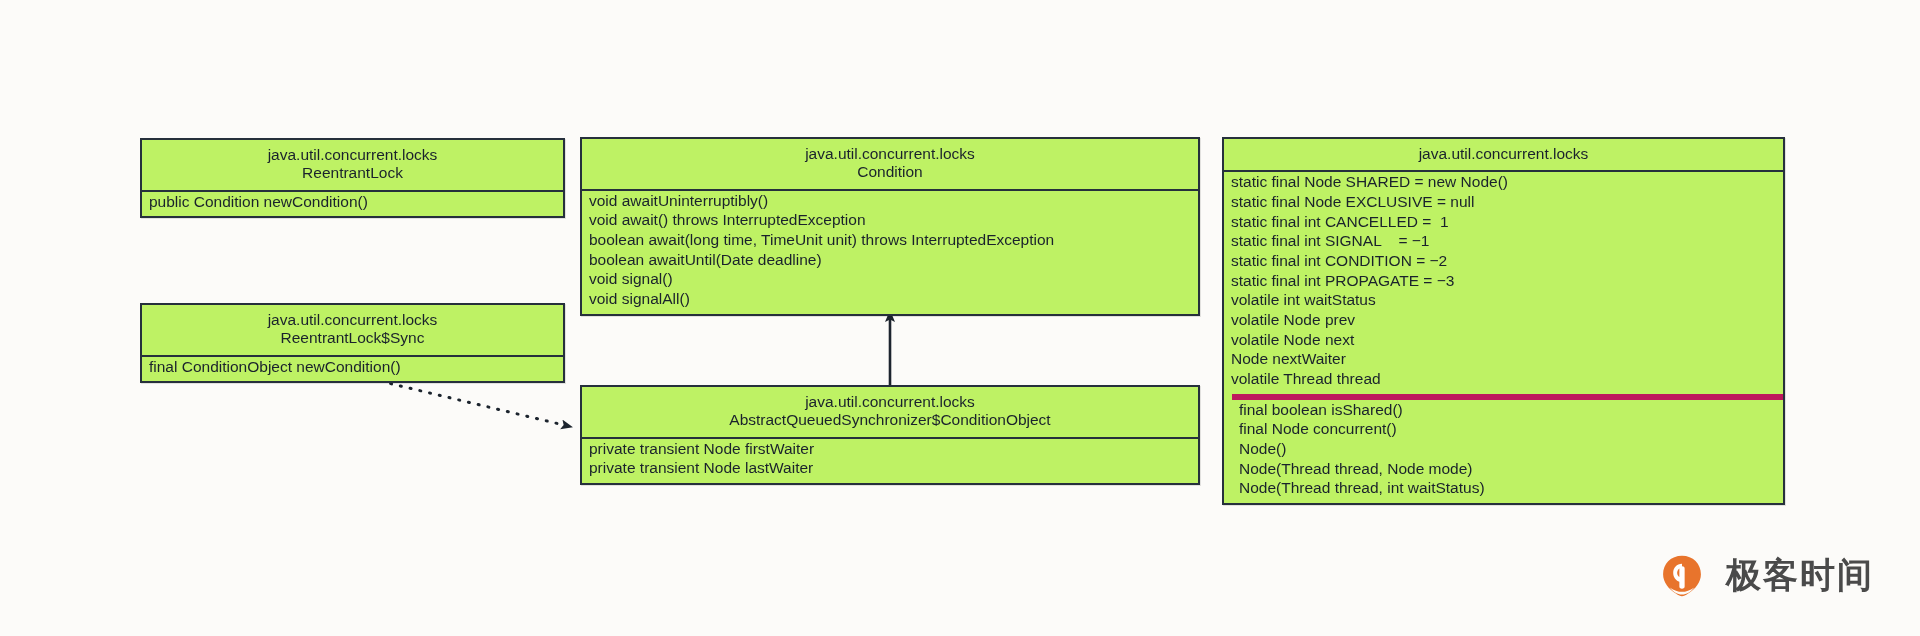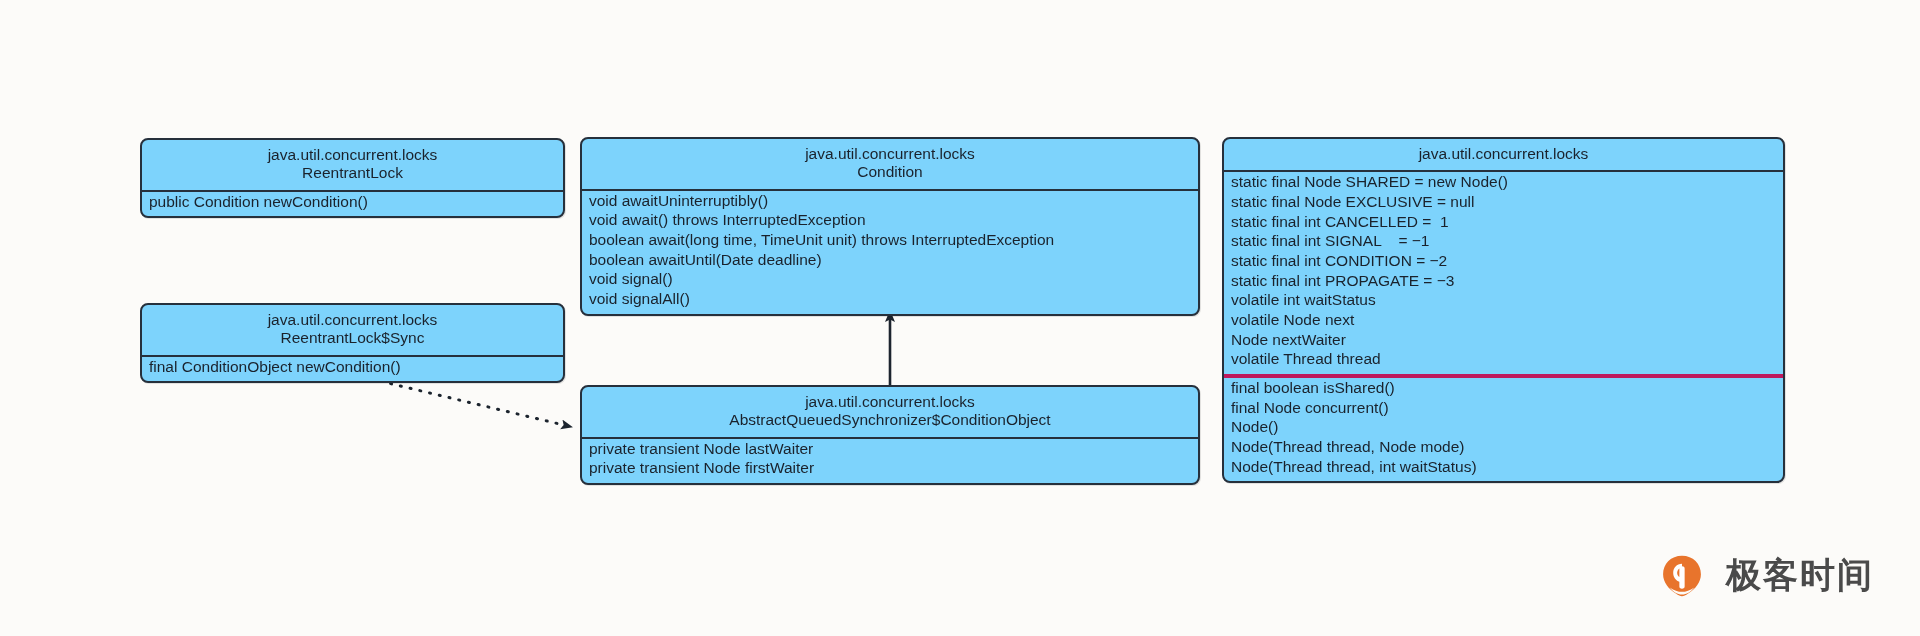--- a/index.html
+++ b/index.html
@@ -18,23 +18,23 @@
     position: absolute;
     left: 0; top: 0;
     width: 1920px;
     height: 636px;
   }
 
   
   .uml-box {
     position: absolute;
     box-sizing: border-box;
-    background: #7dd3fc;
+    background: #bef264;
     border: 2px solid #26303c;
-    border-radius: 8px;
+    border-radius: 0;
     box-shadow: 1px 1px 0 rgba(0,0,0,0.10);
   }
   .uml-header {
     box-sizing: border-box;
     text-align: center;
     padding: 6px 8px 7px 8px;
     border-bottom: 2px solid #26303c;
     line-height: 1.18;
   }
   .uml-pkg {
@@ -47,21 +47,22 @@
     display: block;
     font-size: 15.5px;
     color: #1a222c;
     white-space: nowrap;
   }
   .uml-compartment {
     box-sizing: border-box;
     padding: 0 0 5px 0;
   }
   .uml-compartment + .uml-compartment {
-    border-top: 4px solid #be185d;
+    border-top: 6px solid #be185d;
+    margin-left: 8px;
   }
   .uml-row {
     font-size: 15.5px;
     color: #1a222c;
     line-height: 1.27;
     padding: 0 7px;
     white-space: pre;
     overflow: hidden;
     text-overflow: clip;
   }
@@ -154,37 +155,38 @@
       <div class="uml-row">void signalAll()</div>
     </div>
   </div>
 
   <div class="uml-box" style="left:580px; top:385px; width:620px;">
     <div class="uml-header">
       <span class="uml-pkg">java.util.concurrent.locks</span>
       <span class="uml-cls">AbstractQueuedSynchronizer$ConditionObject</span>
     </div>
     <div class="uml-compartment">
+      <div class="uml-row">private transient Node firstWaiter</div>
       <div class="uml-row">private transient Node lastWaiter</div>
-      <div class="uml-row">private transient Node firstWaiter</div>
     </div>
   </div>
 
   <div class="uml-box" style="left:1222px; top:137px; width:563px;">
     <div class="uml-header">
       <span class="uml-pkg">java.util.concurrent.locks</span>
     </div>
     <div class="uml-compartment">
       <div class="uml-row">static final Node SHARED = new Node()</div>
       <div class="uml-row">static final Node EXCLUSIVE = null</div>
       <div class="uml-row">static final int CANCELLED =  1</div>
       <div class="uml-row">static final int SIGNAL    = −1</div>
       <div class="uml-row">static final int CONDITION = −2</div>
       <div class="uml-row">static final int PROPAGATE = −3</div>
       <div class="uml-row">volatile int waitStatus</div>
+      <div class="uml-row">volatile Node prev</div>
       <div class="uml-row">volatile Node next</div>
       <div class="uml-row">Node nextWaiter</div>
       <div class="uml-row">volatile Thread thread</div>
     </div>
     <div class="uml-compartment">
       <div class="uml-row">final boolean isShared()</div>
       <div class="uml-row">final Node concurrent()</div>
       <div class="uml-row">Node()</div>
       <div class="uml-row">Node(Thread thread, Node mode)</div>
       <div class="uml-row">Node(Thread thread, int waitStatus)</div>

